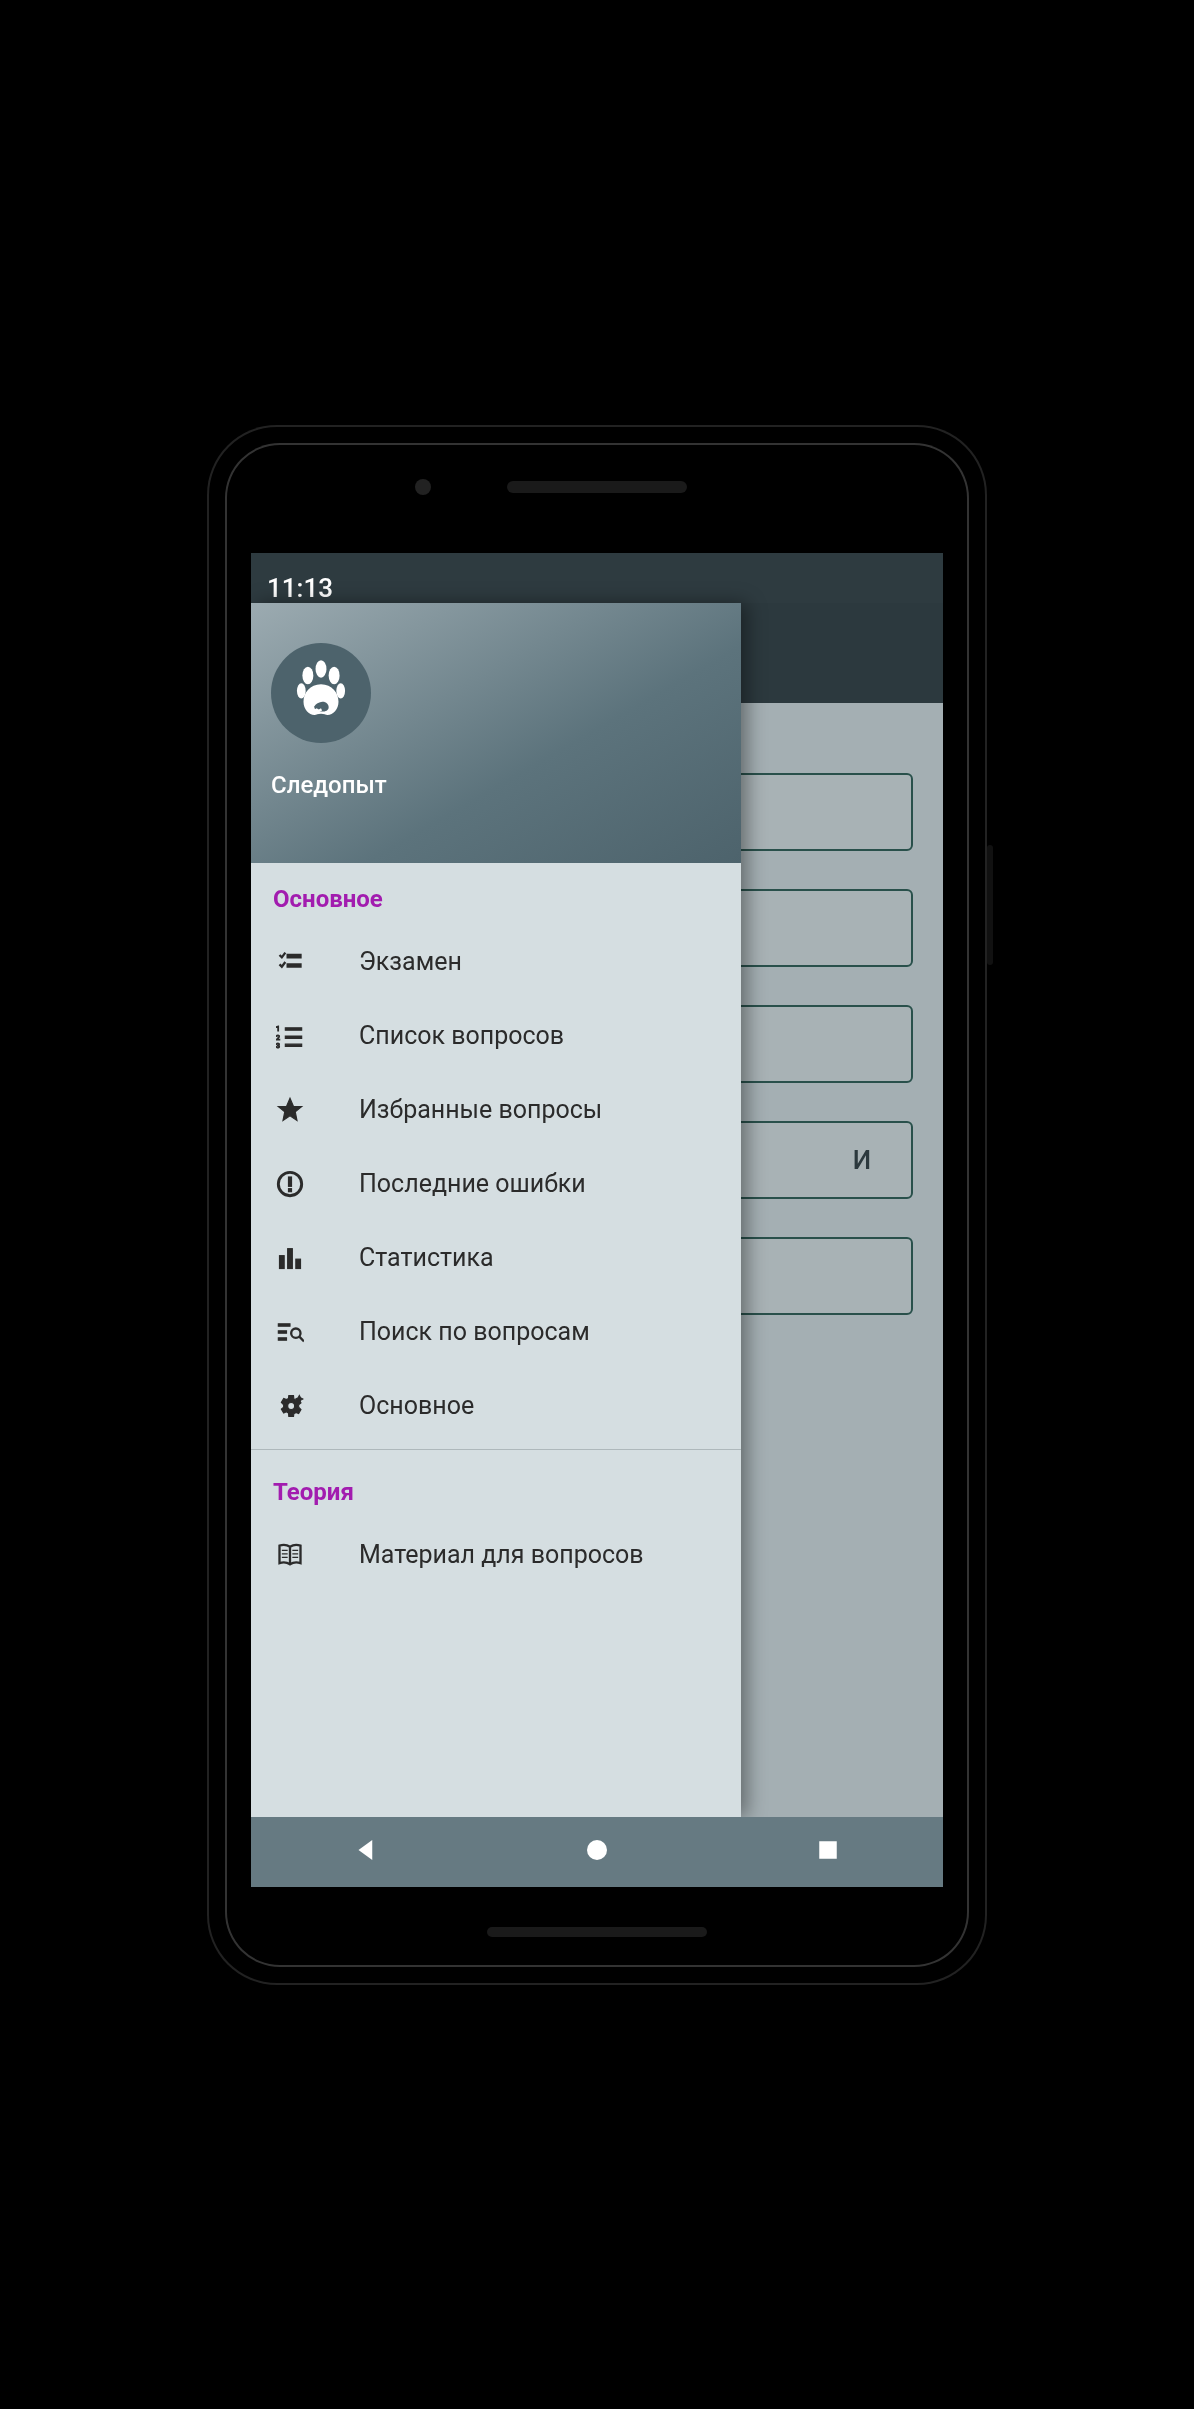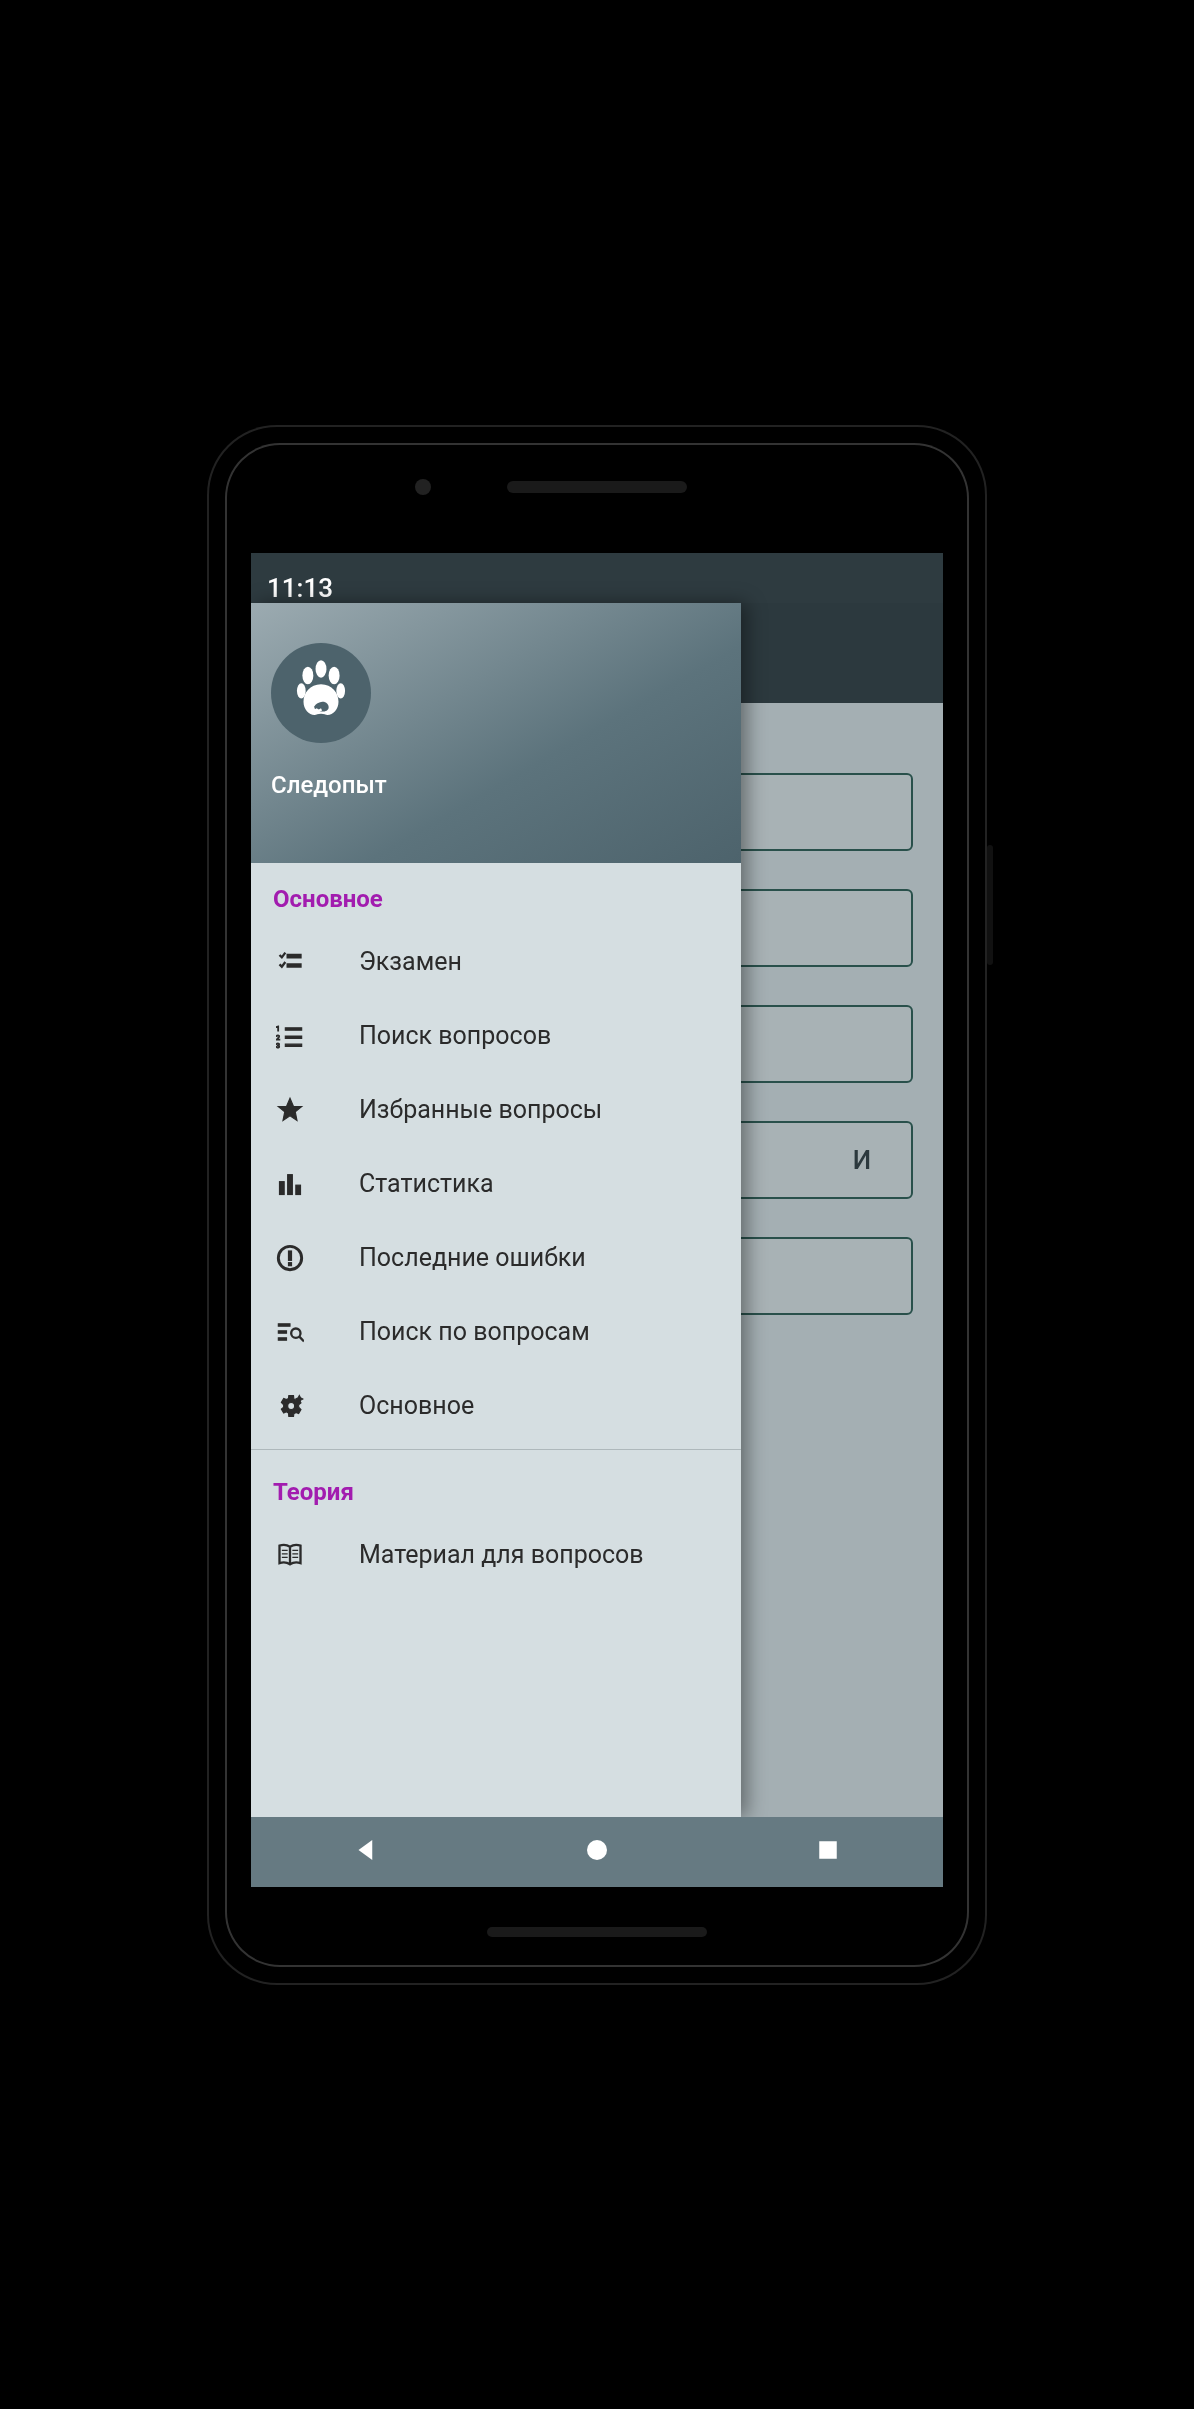--- a/index.html
+++ b/index.html
@@ -283,52 +283,52 @@
 
           <div class="nav-item">
             <span class="nav-icon">
               <svg viewBox="0 0 24 24">
                   <text x="0" y="8" font-size="6">1</text>
                   <text x="0" y="15" font-size="6">2</text>
                   <text x="0" y="22" font-size="6">3</text>
                   <path d="M8 5h14v2H8zM8 12h14v2H8zM8 19h14v2H8z"></path>
                 </svg>
             </span>
-            <span>Поиск вопросов</span>
+            <span>Список вопросов</span>
           </div>
 
           <div class="nav-item">
             <span class="nav-icon">
               <svg viewBox="0 0 24 24">
                   <path d="M12 2l3 7h7l-5.5 4.5L18 21l-6-4-6 4 1.5-7.5L2 9h7z"></path>
                 </svg>
             </span>
             <span>Избранные вопросы</span>
+          </div>
+
+          <div class="nav-item">
+            <span class="nav-icon">
+              <svg viewBox="0 0 24 24">
+                  <circle cx="12" cy="12" r="10" fill="none" stroke-width="2.5"></circle>
+                  <rect x="10.7" y="6" width="2.6" height="8"></rect>
+                  <rect x="10.7" y="16" width="2.6" height="2.6"></rect>
+                </svg>
+            </span>
+            <span>Последние ошибки</span>
           </div>
 
           <div class="nav-item">
             <span class="nav-icon">
               <svg viewBox="0 0 24 24">
                   <rect x="3" y="10" width="4" height="11"></rect>
                   <rect x="10" y="4" width="4" height="17"></rect>
                   <rect x="17" y="13" width="4" height="8"></rect>
                 </svg>
             </span>
             <span>Статистика</span>
-          </div>
-
-          <div class="nav-item">
-            <span class="nav-icon">
-              <svg viewBox="0 0 24 24">
-                  <circle cx="12" cy="12" r="10" fill="none" stroke-width="2.5"></circle>
-                  <rect x="10.7" y="6" width="2.6" height="8"></rect>
-                  <rect x="10.7" y="16" width="2.6" height="2.6"></rect>
-                </svg>
-            </span>
-            <span>Последние ошибки</span>
           </div>
 
           <div class="nav-item">
             <span class="nav-icon">
               <svg viewBox="0 0 24 24">
                   <path d="M2 5h10v2H2zM2 11h7v2H2zM2 17h7v2H2z"></path>
                   <circle cx="17" cy="13" r="4" fill="none" stroke-width="2"></circle>
                   <path d="M20 16l4 4" stroke-width="2"></path>
                 </svg>
             </span>

